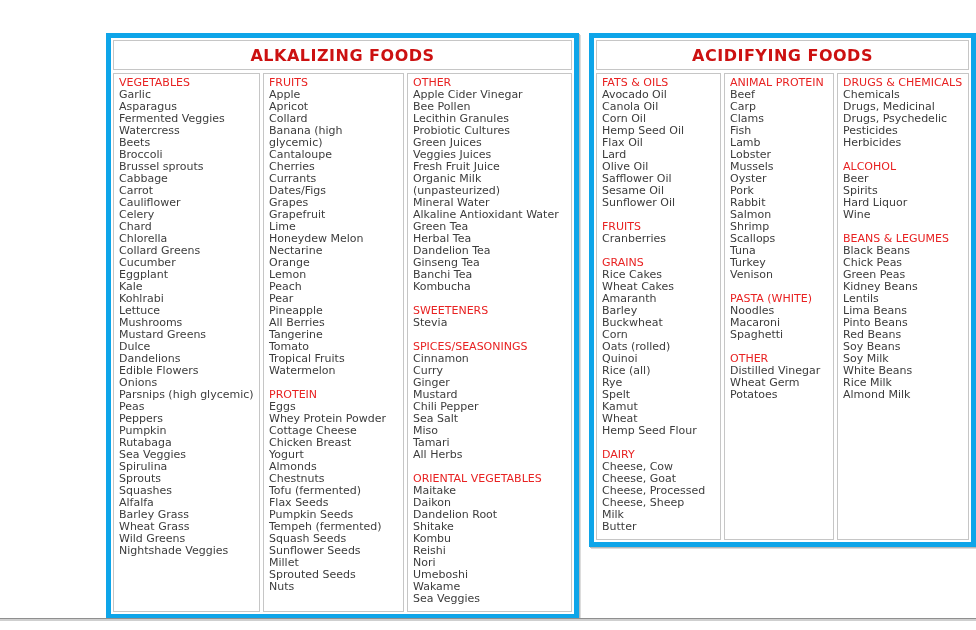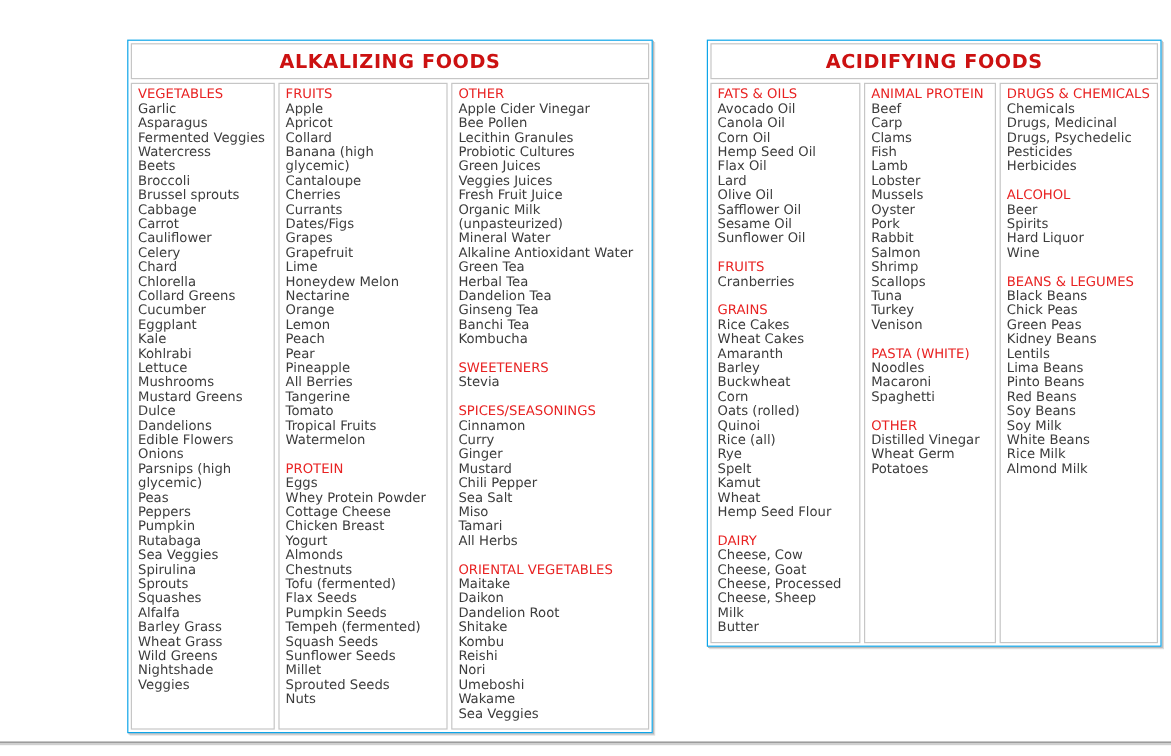--- a/index.html
+++ b/index.html
@@ -9,21 +9,21 @@
   }
   html,body{margin:0;padding:0;}
   body{
     width:976px;height:630px;position:relative;overflow:hidden;
     background:#ffffff;
     font-family:"DejaVu Sans","Liberation Sans",sans-serif;
   }
   .food-table{
     position:absolute;
     background:#ffffff;
-    border:1px solid #0ea5e9;
+    border:5px solid #0ea5e9;
     box-shadow:1px 1px 0 #b9b9b9, 2px 2px 0 #dcdcdc;
     padding:2px;
   }
   #table-alkalizing{left:106px;top:33px;}
   #table-acidifying{left:573px;top:33px;margin-left:16px;}
   .table-title{
     border:1px solid #c6c6c6;
     height:28px;
     display:flex;align-items:center;justify-content:center;
     color:var(--title-red);
@@ -39,21 +39,21 @@
   }
   .col{
     border:1px solid #c6c6c6;
     padding:3px 4px 6px 5px;
     font-size:11px;
     line-height:12px;
     color:var(--body-text);
     box-sizing:border-box;
     background:#ffffff;
   }
-  #table-alkalizing .col:nth-child(1){width:120px;}
+  #table-alkalizing .col:nth-child(1){width:147px;}
   #table-alkalizing .col:nth-child(2){width:141px;}
   #table-alkalizing .col:nth-child(3){width:165px;}
   #table-acidifying .col:nth-child(1){width:125px;}
   #table-acidifying .col:nth-child(2){width:110px;}
   #table-acidifying .col:nth-child(3){width:132px;}
   .group + .group{margin-top:12px;}
   .group-header{color:var(--category-red);}
   .item{white-space:normal;}
   .bottom-divider{
     position:absolute;

